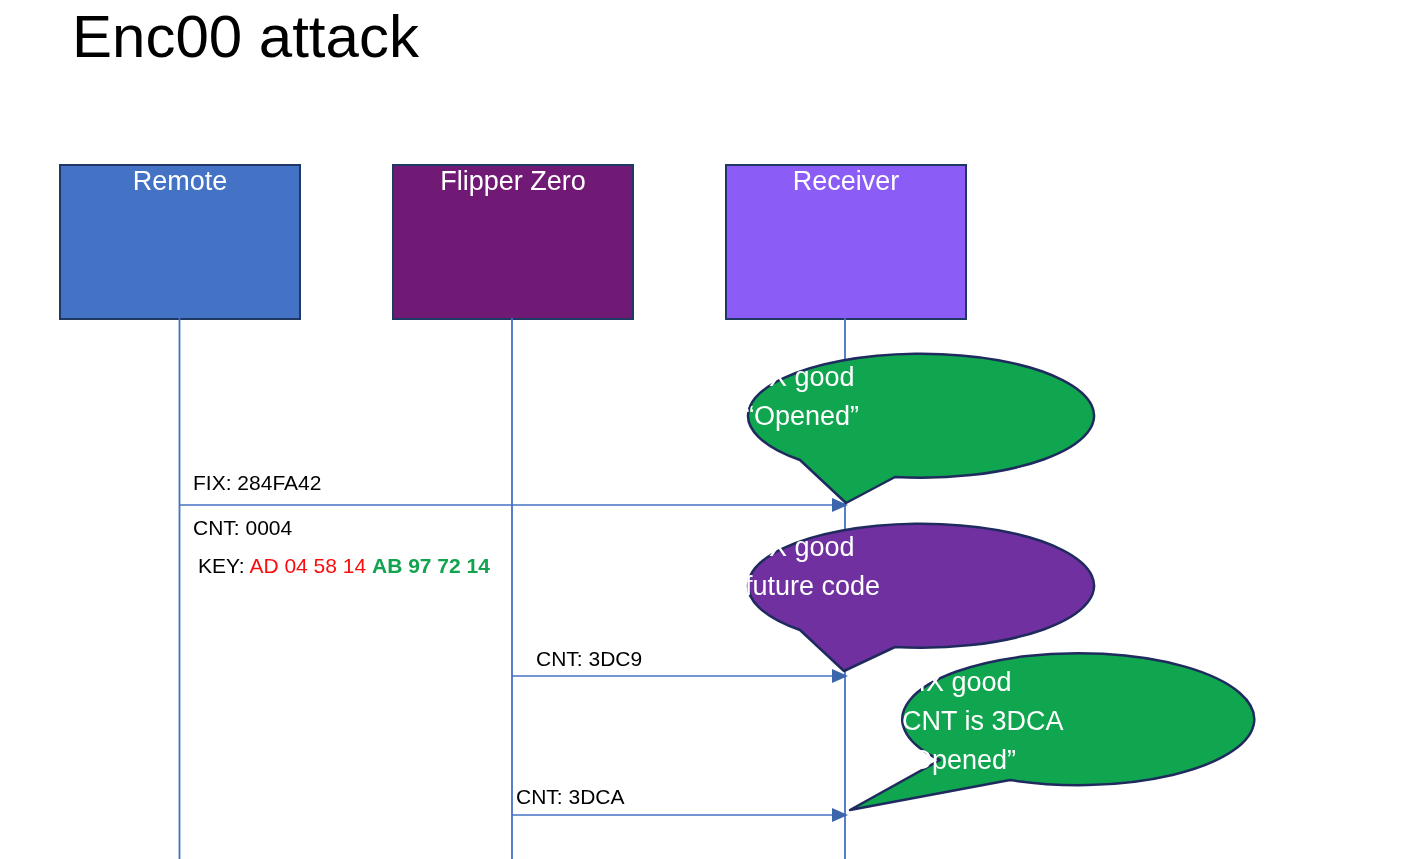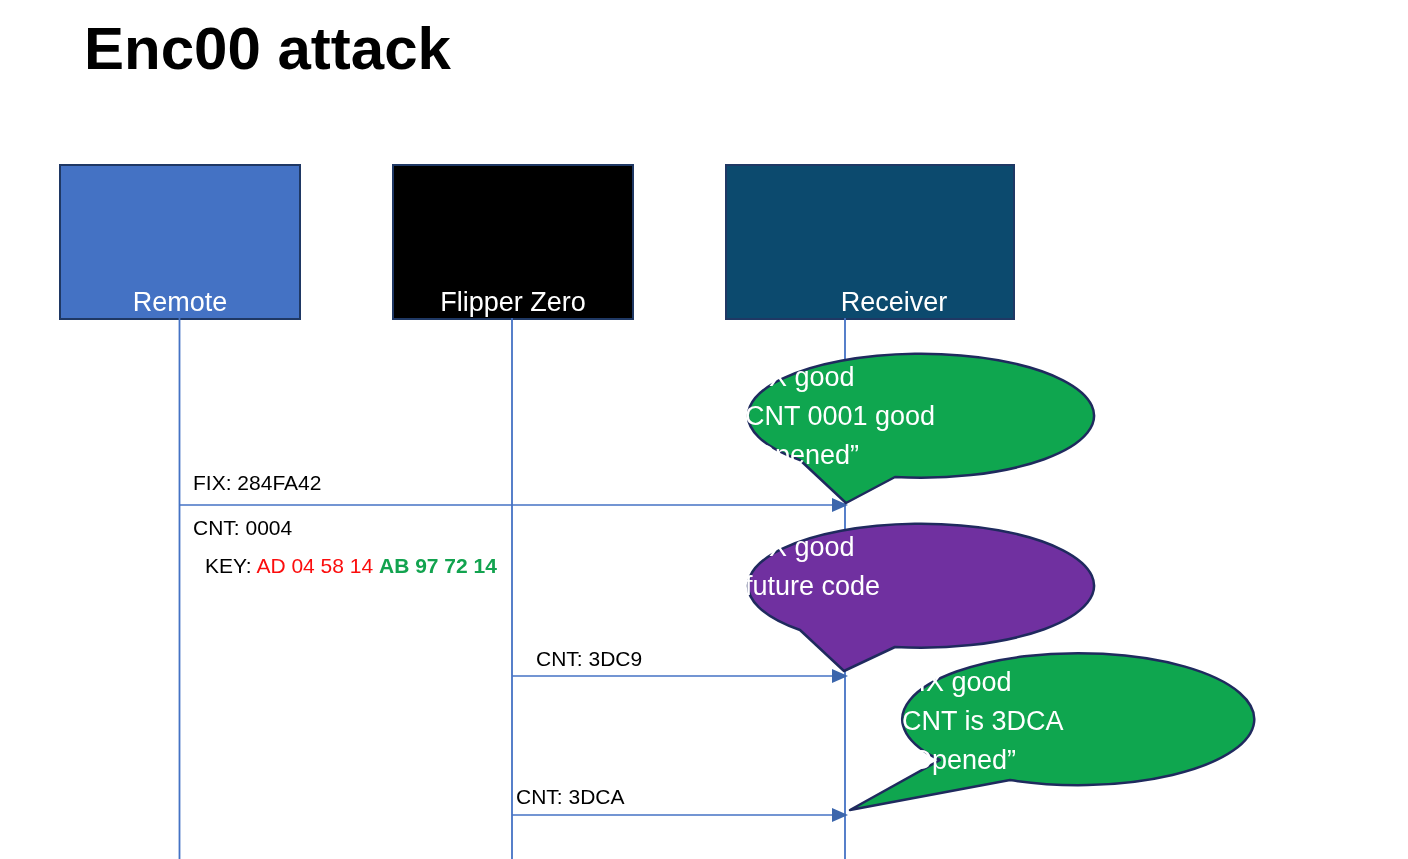--- a/index.html
+++ b/index.html
@@ -8,43 +8,43 @@
     width: 1408px;
     height: 859px;
     overflow: hidden;
     background: #ffffff;
     font-family: "Liberation Sans", "DejaVu Sans", sans-serif;
   }
   .slide-title {
     position: absolute;
     left: 72px;
     top: 2px;
-    margin: 12px;
+    margin: 0;
     font-size: 60px;
-    font-weight: 700;
+    font-weight: 400;
     color: #000000;
     letter-spacing: 0px;
     white-space: nowrap;
   }
   .actor {
     position: absolute;
     top: 164px;
     width: 238px;
     height: 152px;
     border: 2px solid #1f3864;
     display: flex;
-    align-items: flex-end;
+    align-items: flex-start;
     justify-content: center;
     color: #ffffff;
     font-size: 27px;
     white-space: nowrap;
   }
   .actor-remote   { left: 59px;  background: #4472c4; }
-  .actor-flipper  { left: 392px; background: #000000; }
-  .actor-receiver { left: 725px; background: #0c4a6e; padding-left: 48px; }
+  .actor-flipper  { left: 392px; background: #701a75; }
+  .actor-receiver { left: 725px; background: #8b5cf6; }
   svg.diagram-layer {
     position: absolute;
     left: 0; top: 0;
     width: 1408px;
     height: 859px;
   }
   .msg-label {
     position: absolute;
     font-size: 21px;
     color: #000000;
@@ -105,35 +105,34 @@
 
     <path d="M 940 760 A 176 66 0 1 1 1010 780 L 850 810 Z" stroke="#1f2a5e" stroke-width="2.5" stroke-linejoin="round" fill="#0fa64f"></path>
   </svg>
 
   <div class="msg-label" style="left:193px; top:466px;">
     <span>FIX: 284FA42</span>
   </div>
   <div class="msg-label" style="left:193px; top:511px;">
     <span>CNT: 0004</span>
   </div>
-  <div class="msg-label" style="left:205px; top:549px;">
+  <div class="msg-label" style="left:198px; top:549px;">
     <span>KEY: </span><span class="part-red">AD 04 58 14 </span><span class="part-green-bold">AB 97 72 14</span>
   </div>
 
   <div class="msg-label" style="left:516px; top:642px;margin-left:20px;">
     <span>CNT: 3DC9</span>
   </div>
 
   <div class="msg-label" style="left:516px; top:780px;">
     <span>CNT: 3DCA</span>
   </div>
 
   <div class="callout-text c1">
     <div>FIX good</div>
-    <div>CNT 0001 good</div>
     <div>“Opened”</div>
   </div>
   <div class="callout-text c2">
     <div>FIX good</div>
     <div>future code</div>
   </div>
   <div class="callout-text c3">
     <div>FIX good</div>
     <div>CNT is 3DCA</div>
     <div>“Opened”</div>

